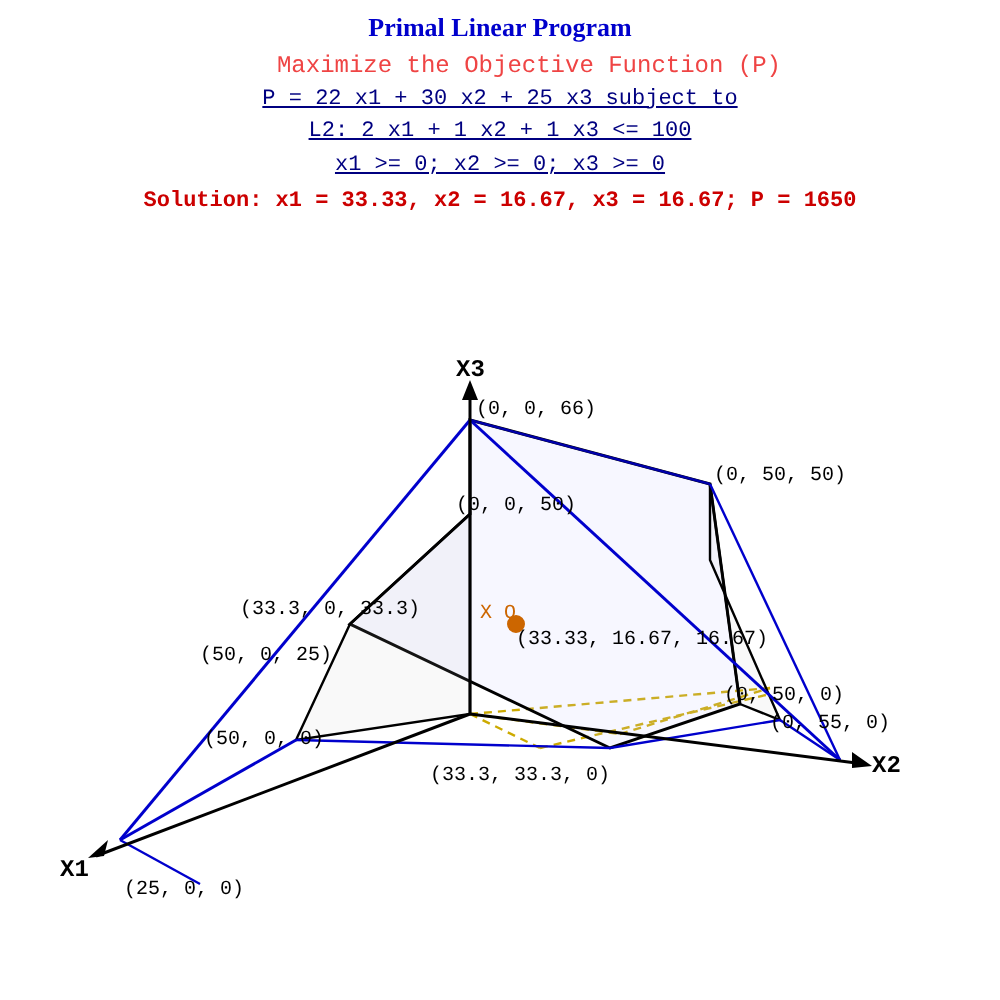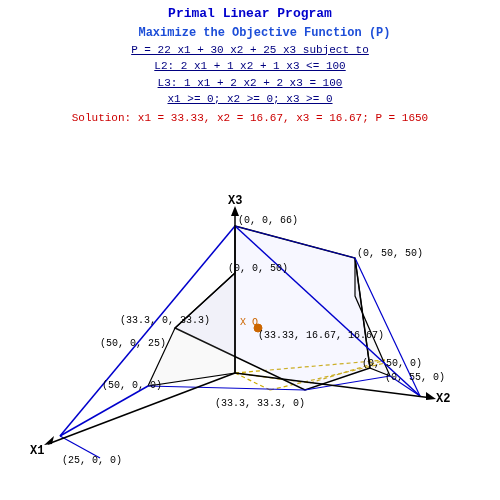--- a/index.html
+++ b/index.html
@@ -14,36 +14,37 @@
     }
     #header {
       text-align: center;
       padding-top: 4px;
       line-height: 1.5;
     }
     .title {
       color: #0000cc;
       font-size: 13px;
       font-weight: bold;
+      font-family: Liberation Serif, serif;
     }
     .maximize {
-      color: #1d4ed8;
+      color: #ef4444;
       font-size: 12px;
-      font-weight: bold;
+      font-weight: normal;
       padding-left: 29px;
     }
     .constraint {
       color: #000080;
       font-size: 11px;
       text-decoration: underline;
     }
     .solution {
       color: #cc0000;
       font-size: 11px;
-      font-weight: normal;
+      font-weight: bold;
       margin-top: 2px;
     }
     #graph-area {
       position: relative;
       width: 452px;
       height: 340px;
       margin-top: 2px;
     }
     svg {
       position: absolute;
@@ -69,21 +70,20 @@
     }
   </style>
 </head>
 <body>
 
 <div id="header">
   <div class="title">Primal Linear Program</div>
   <div class="maximize">Maximize the Objective Function (P)</div>
   <div class="constraint">P =  22 x1  +  30 x2  +  25 x3  subject to</div>
   <div class="constraint">L2:   2 x1  +  1 x2  +  1 x3  &lt;=  100</div>
-  <div class="constraint">L3:   1 x1  +  2 x2  +  2 x3  =   100</div>
   <div class="constraint">x1 &gt;= 0;  x2 &gt;= 0;  x3 &gt;= 0</div>
   <div class="solution">Solution:  x1 = 33.33,   x2 = 16.67, x3 = 16.67;   P = 1650</div>
 </div>
 
 <div id="graph-area">
   <svg viewBox="0 0 500 340">
 
     <line x1="235" y1="245" x2="385" y2="232" stroke="#ccaa00" stroke-width="1.2" stroke-dasharray="4,3"></line>
     <line x1="235" y1="245" x2="310" y2="255" stroke="#ccaa00" stroke-width="1.2" stroke-dasharray="4,3"></line>
     <line x1="310" y1="255" x2="385" y2="232" stroke="#ccaa00" stroke-width="1.2" stroke-dasharray="4,3"></line>

